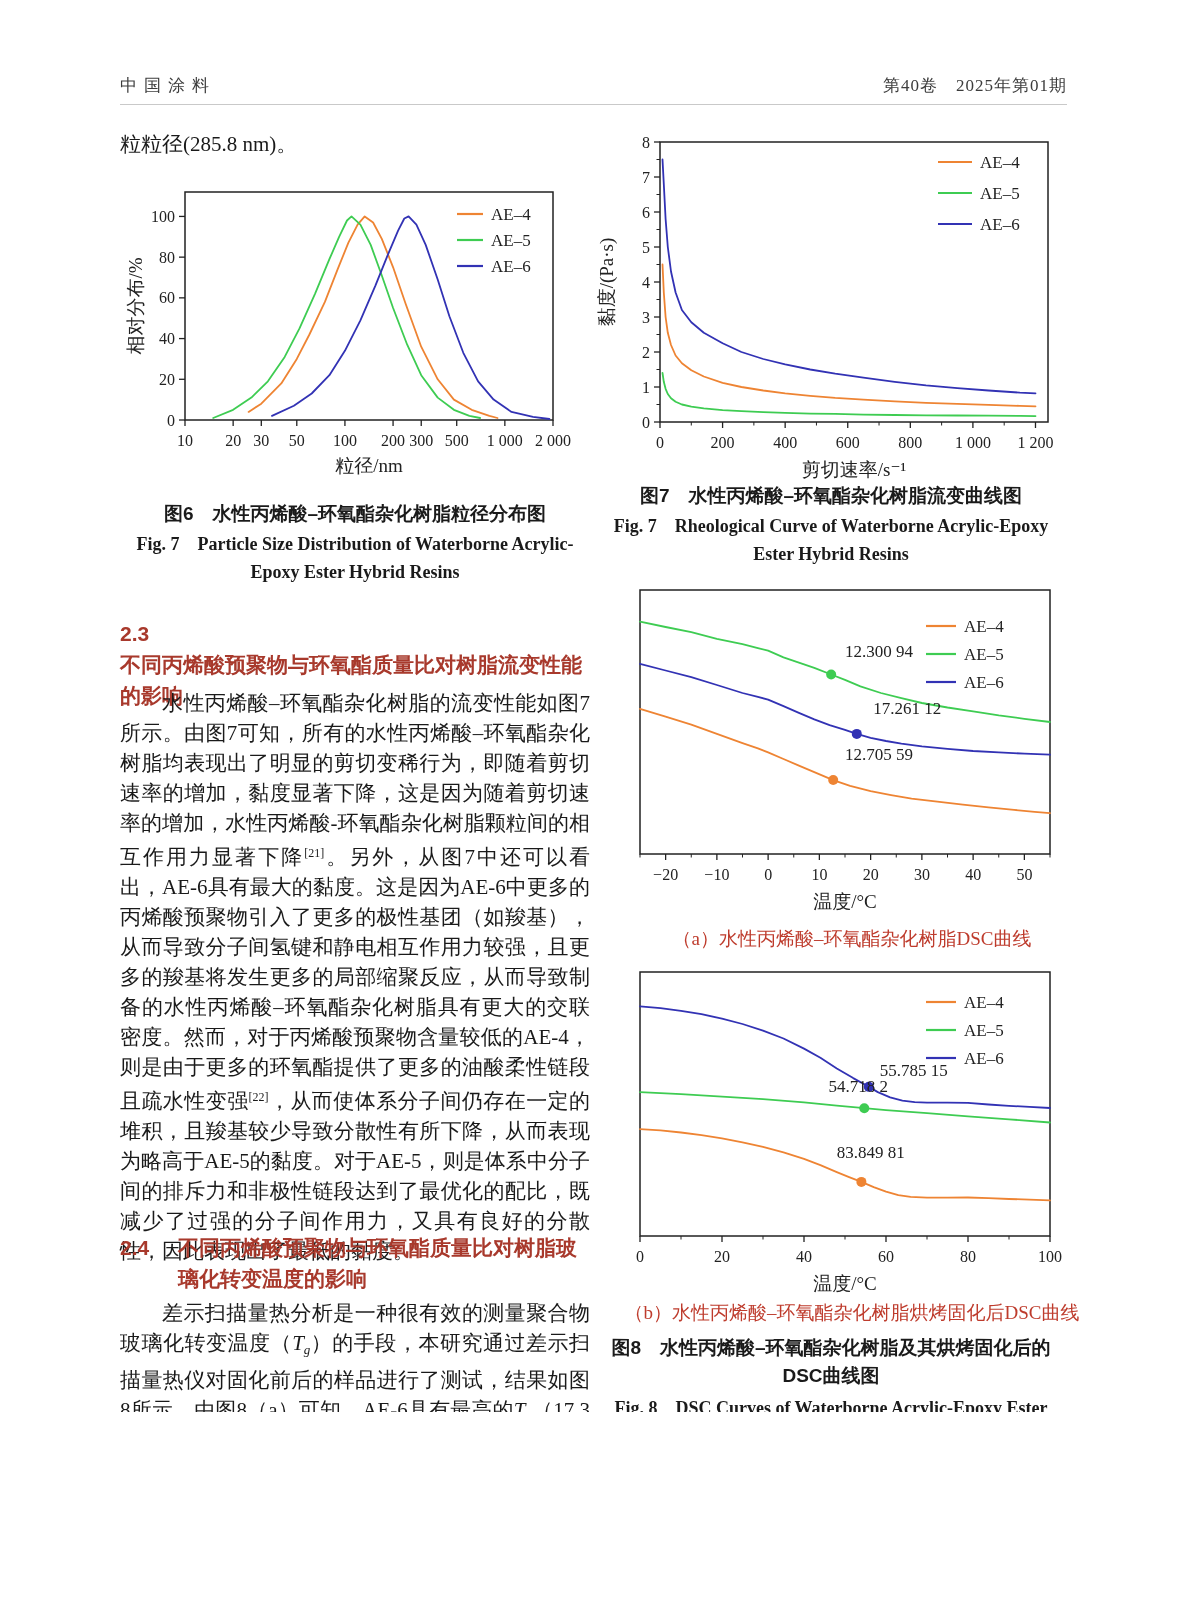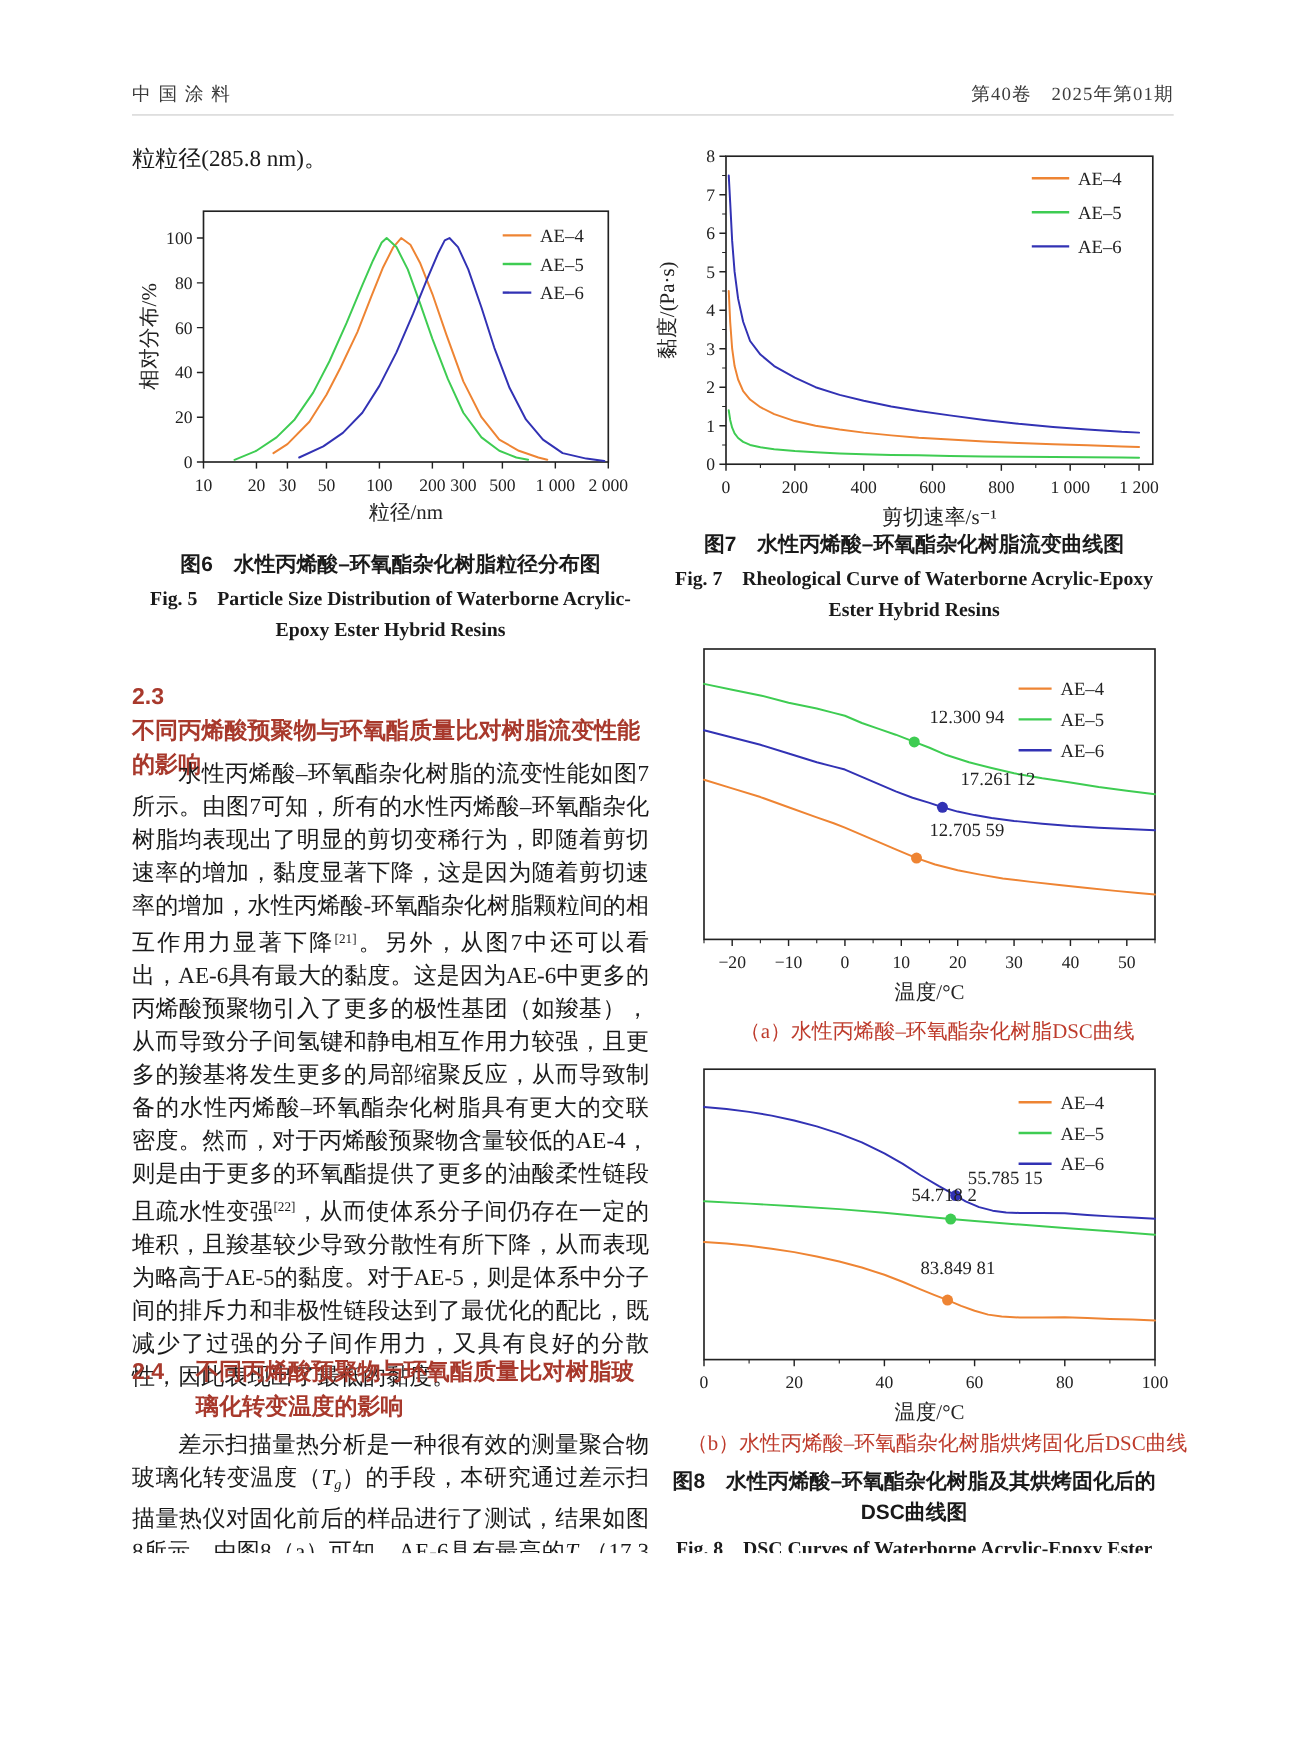--- a/index.html
+++ b/index.html
@@ -83,21 +83,21 @@
       <polyline points="88.2,246.0 108.1,237.8 126.4,225.6 142.9,209.3 159.7,184.9 174.5,156.4 190.0,121.8 204.4,87.2 214.1,64.8 222.0,48.5 226.5,44.4 235.4,52.6 245.7,72.9 256.8,103.5 268.1,136.0 282.2,172.7 296.2,203.2 312.7,225.6 328.9,237.8 344.4,243.9 355.1,246.0" fill="none" stroke="#3ECC52" stroke-width="1.8" stroke-linejoin="round" stroke-linecap="round"></polyline>
       <polyline points="147.0,243.9 168.9,233.8 186.7,221.5 204.4,203.2 219.9,178.8 235.4,148.3 250.4,113.6 262.7,83.1 273.1,58.7 279.3,46.5 283.6,44.4 291.4,52.6 300.7,72.9 312.7,107.5 324.4,144.2 338.3,180.8 353.1,209.3 368.6,227.6 386.5,239.9 408.0,244.9 424.4,247.0" fill="none" stroke="#3232B4" stroke-width="1.8" stroke-linejoin="round" stroke-linecap="round"></polyline>
       <line x1="332" y1="42" x2="358" y2="42" stroke="#EE8433" stroke-width="2.2"></line>
       <text x="366" y="48" font-size="17">AE–4</text>
       <line x1="332" y1="68" x2="358" y2="68" stroke="#3ECC52" stroke-width="2.2"></line>
       <text x="366" y="74" font-size="17">AE–5</text>
       <line x1="332" y1="94" x2="358" y2="94" stroke="#3232B4" stroke-width="2.2"></line>
       <text x="366" y="100" font-size="17">AE–6</text>
     </svg>
   <div class="cap cap-cn" style="left:120px;top:500px;">图6　水性丙烯酸–环氧酯杂化树脂粒径分布图</div>
-  <div class="cap cap-en" style="left:120px;top:530px;">Fig. 5　Particle Size Distribution of Waterborne Acrylic-Epoxy Ester Hybrid Resins</div>
+  <div class="cap cap-en" style="left:120px;top:530px;">Fig. 7　Particle Size Distribution of Waterborne Acrylic-Epoxy Ester Hybrid Resins</div>
 
   <div class="h-sec" style="top:618px;flex-direction:column;">
     <span class="num">2.3</span>
     <span class="title">不同丙烯酸预聚物与环氧酯质量比对树脂流变性能的影响</span>
   </div>
   <p class="body-p" style="top:688px;"><span>水性丙烯酸–环氧酯杂化树脂的流变性能如图7所示。由图7可知，所有的水性丙烯酸–环氧酯杂化树脂均表现出了明显的剪切变稀行为，即随着剪切速率的增加，黏度显著下降，这是因为随着剪切速率的增加，水性丙烯酸-环氧酯杂化树脂颗粒间的相互作用力显著下降</span><span class="r-sup">[21]</span><span>。另外，从图7中还可以看出，AE-6具有最大的黏度。这是因为AE-6中更多的丙烯酸预聚物引入了更多的极性基团（如羧基），从而导致分子间氢键和静电相互作用力较强，且更多的羧基将发生更多的局部缩聚反应，从而导致制备的水性丙烯酸–环氧酯杂化树脂具有更大的交联密度。然而，对于丙烯酸预聚物含量较低的AE-4，则是由于更多的环氧酯提供了更多的油酸柔性链段且疏水性变强</span><span class="r-sup">[22]</span><span>，从而使体系分子间仍存在一定的堆积，且羧基较少导致分散性有所下降，从而表现为略高于AE-5的黏度。对于AE-5，则是体系中分子间的排斥力和非极性链段达到了最优化的配比，既减少了过强的分子间作用力，又具有良好的分散性，因此表现出了最低的黏度。</span></p>
 
   <div class="h-sec" style="top:1232px;">
     <span class="num">2.4</span>
     <span class="title">不同丙烯酸预聚物与环氧酯质量比对树脂玻璃化转变温度的影响</span>

